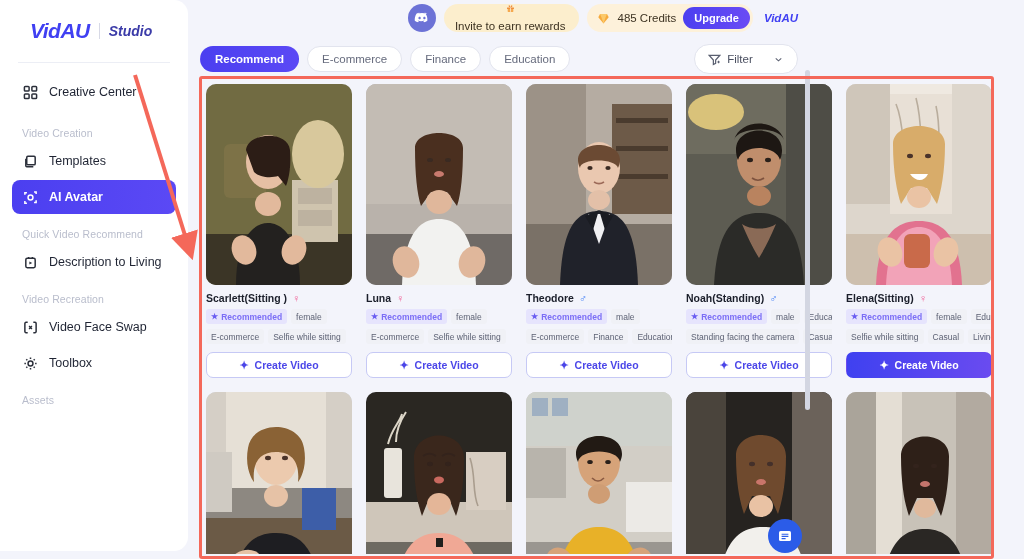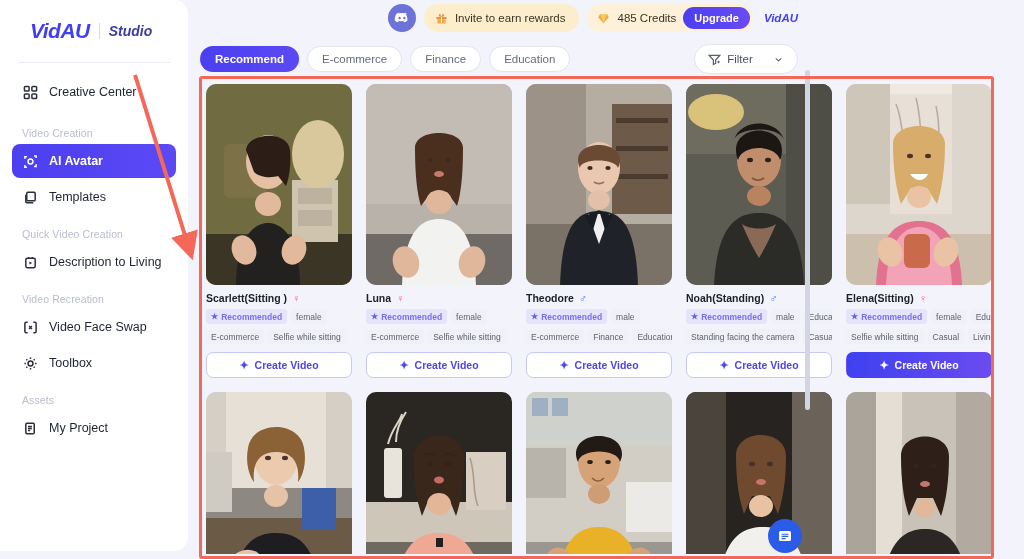--- a/index.html
+++ b/index.html
@@ -56,21 +56,21 @@
   .discord-btn {
     width: 28px; height: 28px; border-radius: 50%;
     background: #6c72d6; display:flex; align-items:center; justify-content:center;
     cursor: pointer;
   }
   .discord-btn svg { width: 16px; height: 12px; fill: #fff; }
   .invite-pill {
     display:flex; align-items:center; gap:7px;
     height: 28px; padding: 0 14px 0 11px;
     background: #fceecd; border-radius: 14px;
-    font-size: 11.5px; color: #3d3322; cursor: pointer; white-space: nowrap;
+    font-size: 11.5px; color: #3d3322; cursor: pointer; white-space: nowrap; flex-direction: column;
   }
   .gift-ico { width: 13px; height: 13px; }
   .credits-pill {
     display:flex; align-items:center; gap:7px;
     height: 28px; padding: 0 3px 0 10px;
     background: #fdf1da; border-radius: 14px; cursor: default;
   }
   .credits-pill .dia { width: 13px; height: 13px; }
   .credits-txt { font-size: 11.5px; color: #3d3322; font-weight: 500; white-space: nowrap; }
   .upgrade-btn {
@@ -189,40 +189,40 @@
             <rect x="1.5" y="1.5" width="5" height="5" rx="1"></rect>
             <rect x="9.5" y="1.5" width="5" height="5" rx="1"></rect>
             <rect x="1.5" y="9.5" width="5" height="5" rx="1"></rect>
             <rect x="9.5" y="9.5" width="5" height="5" rx="1"></rect>
           </svg>
       </span>
       <span>Creative Center</span>
     </div>
 
     <div class="grp-label first">Video Creation</div>
+    <div class="nav-item">
+      <span class="ico">
+        <svg viewBox="0 0 16 16">
+            <rect x="4" y="2.5" width="9" height="9" rx="1.2"></rect>
+            <path d="M3 5v7.5a1 1 0 0 0 1 1h7"></path>
+          </svg>
+      </span>
+      <span>Templates</span>
+    </div>
     <div class="nav-item active">
       <span class="ico">
         <svg viewBox="0 0 16 16">
             <path d="M2 5V2.8h2.2M11.8 2h2.2v2.2M14 11v2.2h-2.2M4.2 14H2v-2.2"></path>
             <circle cx="8" cy="8" r="2.6"></circle>
           </svg>
       </span>
       <span>AI Avatar</span>
     </div>
-    <div class="nav-item">
-      <span class="ico">
-        <svg viewBox="0 0 16 16">
-            <rect x="4" y="2.5" width="9" height="9" rx="1.2"></rect>
-            <path d="M3 5v7.5a1 1 0 0 0 1 1h7"></path>
-          </svg>
-      </span>
-      <span>Templates</span>
-    </div>
-
-    <div class="grp-label">Quick Video Creation</div>
+
+    <div class="grp-label">Quick Video Recommend</div>
     <div class="nav-item">
       <span class="ico">
         <svg viewBox="0 0 16 16">
             <rect x="3" y="3.5" width="10" height="10" rx="1.5"></rect>
             <path d="M6.8 6.8l3 1.7-3 1.7z" fill="#2b2f3a" stroke="none"></path>
             <path d="M6 2v1.5M10 2v1.5"></path>
           </svg>
       </span>
       <span>Description to Living</span>
     </div>
@@ -242,29 +242,20 @@
       <span class="ico">
         <svg viewBox="0 0 16 16">
             <circle cx="8" cy="8" r="2.6"></circle>
             <path d="M8 1.5v1.6M8 12.9v1.6M1.5 8h1.6M12.9 8h1.6M3.5 3.5l1.1 1.1M11.4 11.4l1.1 1.1M12.5 3.5l-1.1 1.1M4.6 11.4l-1.1 1.1"></path>
           </svg>
       </span>
       <span>Toolbox</span>
     </div>
 
     <div class="grp-label">Assets</div>
-    <div class="nav-item">
-      <span class="ico">
-        <svg viewBox="0 0 16 16">
-            <rect x="3" y="2.5" width="9" height="11" rx="1.2"></rect>
-            <path d="M5.3 5.8h4.2M5.3 8h4.2M5.3 10.2h2.4"></path>
-          </svg>
-      </span>
-      <span>My Project</span>
-    </div>
   </div>
 
   <div id="header">
     <div class="hdr-right">
       <div class="discord-btn">
         <svg viewBox="0 0 24 18">
             <path d="M20 2.3A16 16 0 0 0 16 1l-.3.5A14 14 0 0 1 19 3a18 18 0 0 0-14 0 14 14 0 0 1 3.4-1.5L8 1a16 16 0 0 0-4 1.3C1.5 6 .8 9.6 1.2 13a16 16 0 0 0 5 2.5l1-1.7a10 10 0 0 1-1.7-.8l.4-.3a11 11 0 0 0 9.4 0l.4.3a10 10 0 0 1-1.7.8l1 1.7a16 16 0 0 0 5-2.5c.5-4-.6-7.6-2.9-10.7zM8.4 11c-1 0-1.8-.9-1.8-2s.8-2 1.8-2 1.8.9 1.8 2-.8 2-1.8 2zm7.2 0c-1 0-1.8-.9-1.8-2s.8-2 1.8-2 1.8.9 1.8 2-.8 2-1.8 2z"></path>
           </svg>
       </div>
       <div class="invite-pill">

